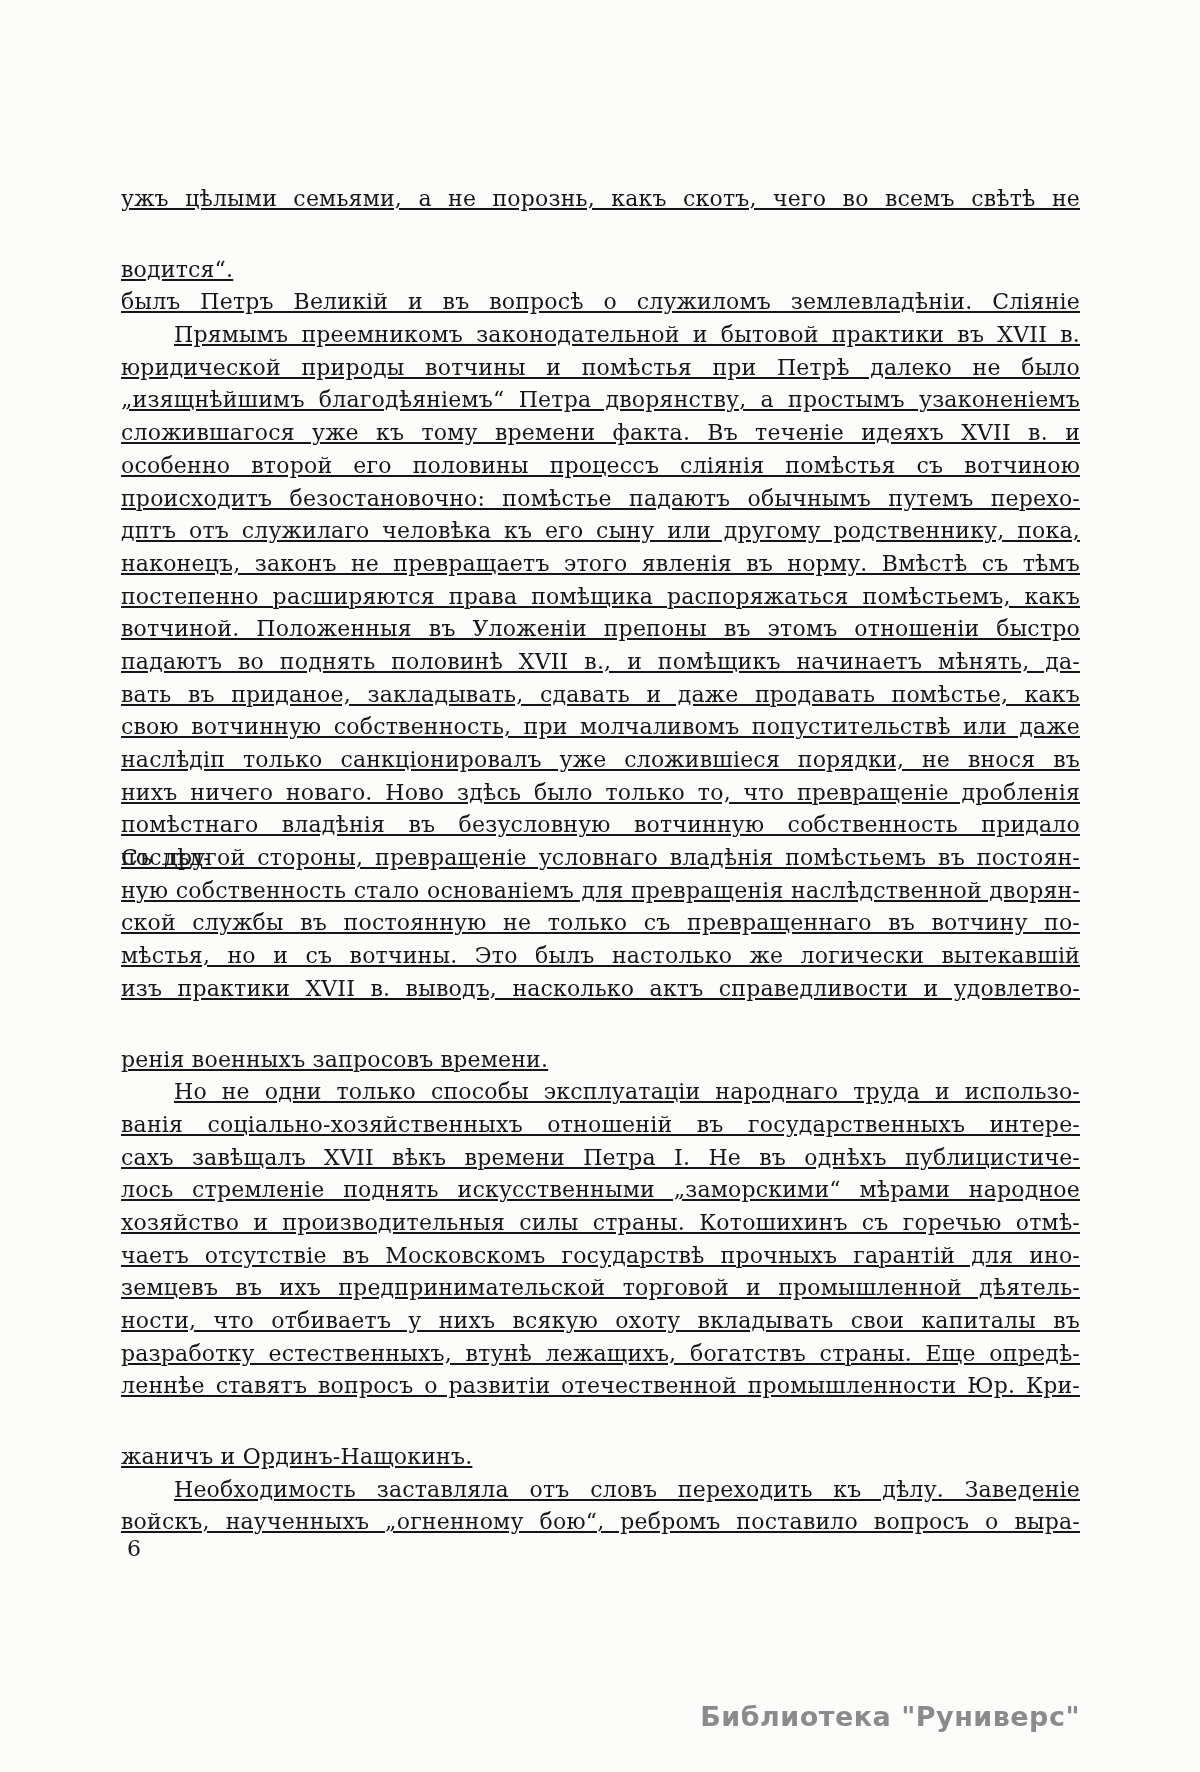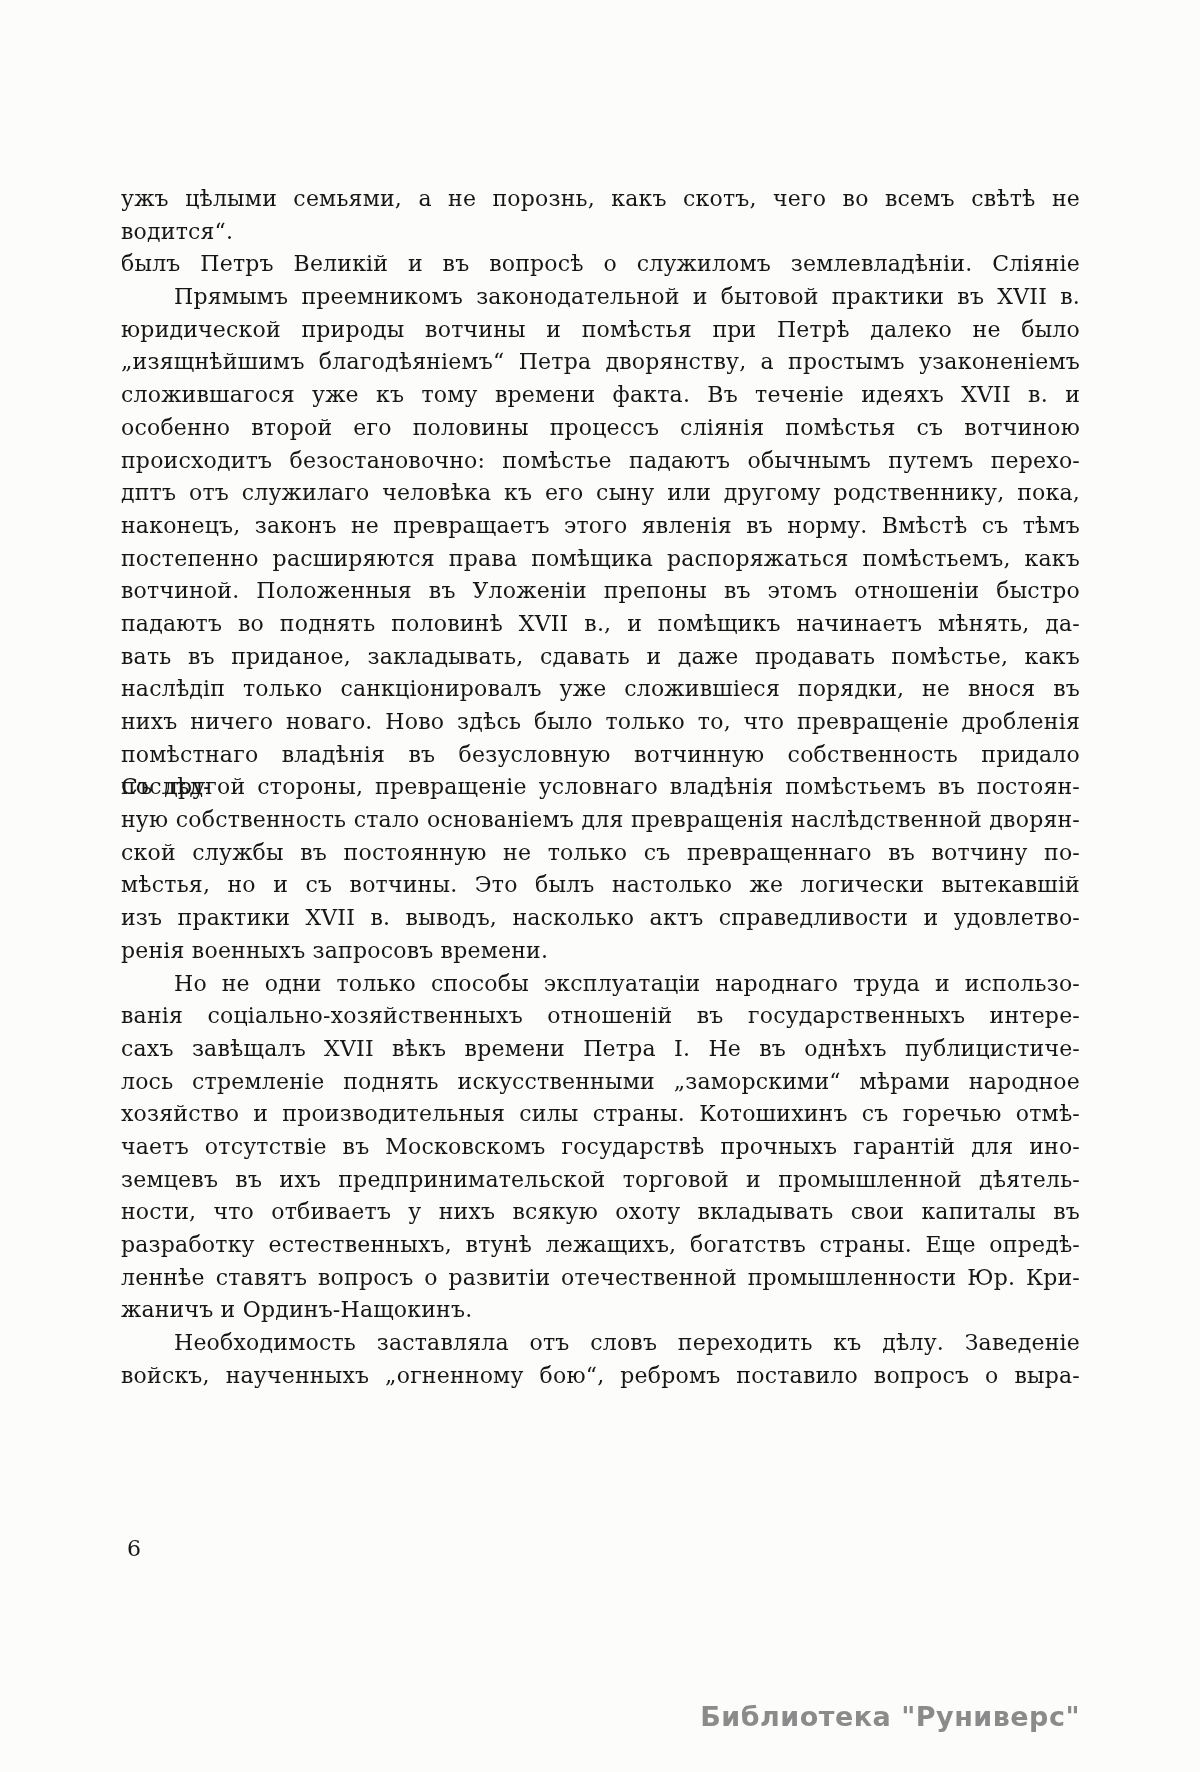--- a/index.html
+++ b/index.html
@@ -25,29 +25,31 @@
     line-height: 32.7px;
     letter-spacing: 0.2px;
   }
   .paragraph { margin: 0; padding: 0; }
   .line {
     height: 32.7px;
     text-align: justify;
     text-align-last: justify;
     overflow: visible;
     white-space: nowrap;
+    text-decoration: underline;
   }
   .line.just {
     white-space: normal;
     text-align-last: justify;
   }
   .line.nojust {
     white-space: nowrap;
     text-align: left;
     text-align-last: left;
+    margin-top: 38px;
   }
   .line.indent { padding-left: 53px; }
   .page-number {
     position: absolute;
     left: 127px;
     top: 1534px;
     font-size: 22px;
     line-height: 30px;
     color: #161616;
   }
@@ -79,20 +81,21 @@
         <div class="line just">„изящнѣйшимъ благодѣяніемъ“ Петра дворянству, а простымъ узаконеніемъ</div>
         <div class="line just">сложившагося уже къ тому времени факта. Въ теченіе идеяхъ XVII в. и</div>
         <div class="line just">особенно второй его половины процессъ сліянія помѣстья съ вотчиною</div>
         <div class="line just">происходитъ безостановочно: помѣстье падаютъ обычнымъ путемъ перехо-</div>
         <div class="line just">дптъ отъ служилаго человѣка къ его сыну или другому родственнику, пока,</div>
         <div class="line just">наконецъ, законъ не превращаетъ этого явленія въ норму. Вмѣстѣ съ тѣмъ</div>
         <div class="line just">постепенно расширяются права помѣщика распоряжаться помѣстьемъ, какъ</div>
         <div class="line just">вотчиной. Положенныя въ Уложеніи препоны въ этомъ отношеніи быстро</div>
         <div class="line just">падаютъ во поднять половинѣ XVII в., и помѣщикъ начинаетъ мѣнять, да-</div>
         <div class="line just">вать въ приданое, закладывать, сдавать и даже продавать помѣстье, какъ</div>
+        <div class="line just">свою вотчинную собственность, при молчаливомъ попустительствѣ или даже</div>
         <div class="line just">наслѣдіп только санкціонировалъ уже сложившіеся порядки, не внося въ</div>
         <div class="line just">нихъ ничего новаго. Ново здѣсь было только то, что превращеніе дробленія</div>
         <div class="line just">помѣстнаго владѣнія въ безусловную вотчинную собственность придало послѣд-</div>
         <div class="line just">Съ другой стороны, превращеніе условнаго владѣнія помѣстьемъ въ постоян-</div>
         <div class="line just">ную собственность стало основаніемъ для превращенія наслѣдственной дворян-</div>
         <div class="line just">ской службы въ постоянную не только съ превращеннаго въ вотчину по-</div>
         <div class="line just">мѣстья, но и съ вотчины. Это былъ настолько же логически вытекавшій</div>
         <div class="line just">изъ практики XVII в. выводъ, насколько актъ справедливости и удовлетво-</div>
         <div class="line nojust">ренія военныхъ запросовъ времени.</div>
       </div>

